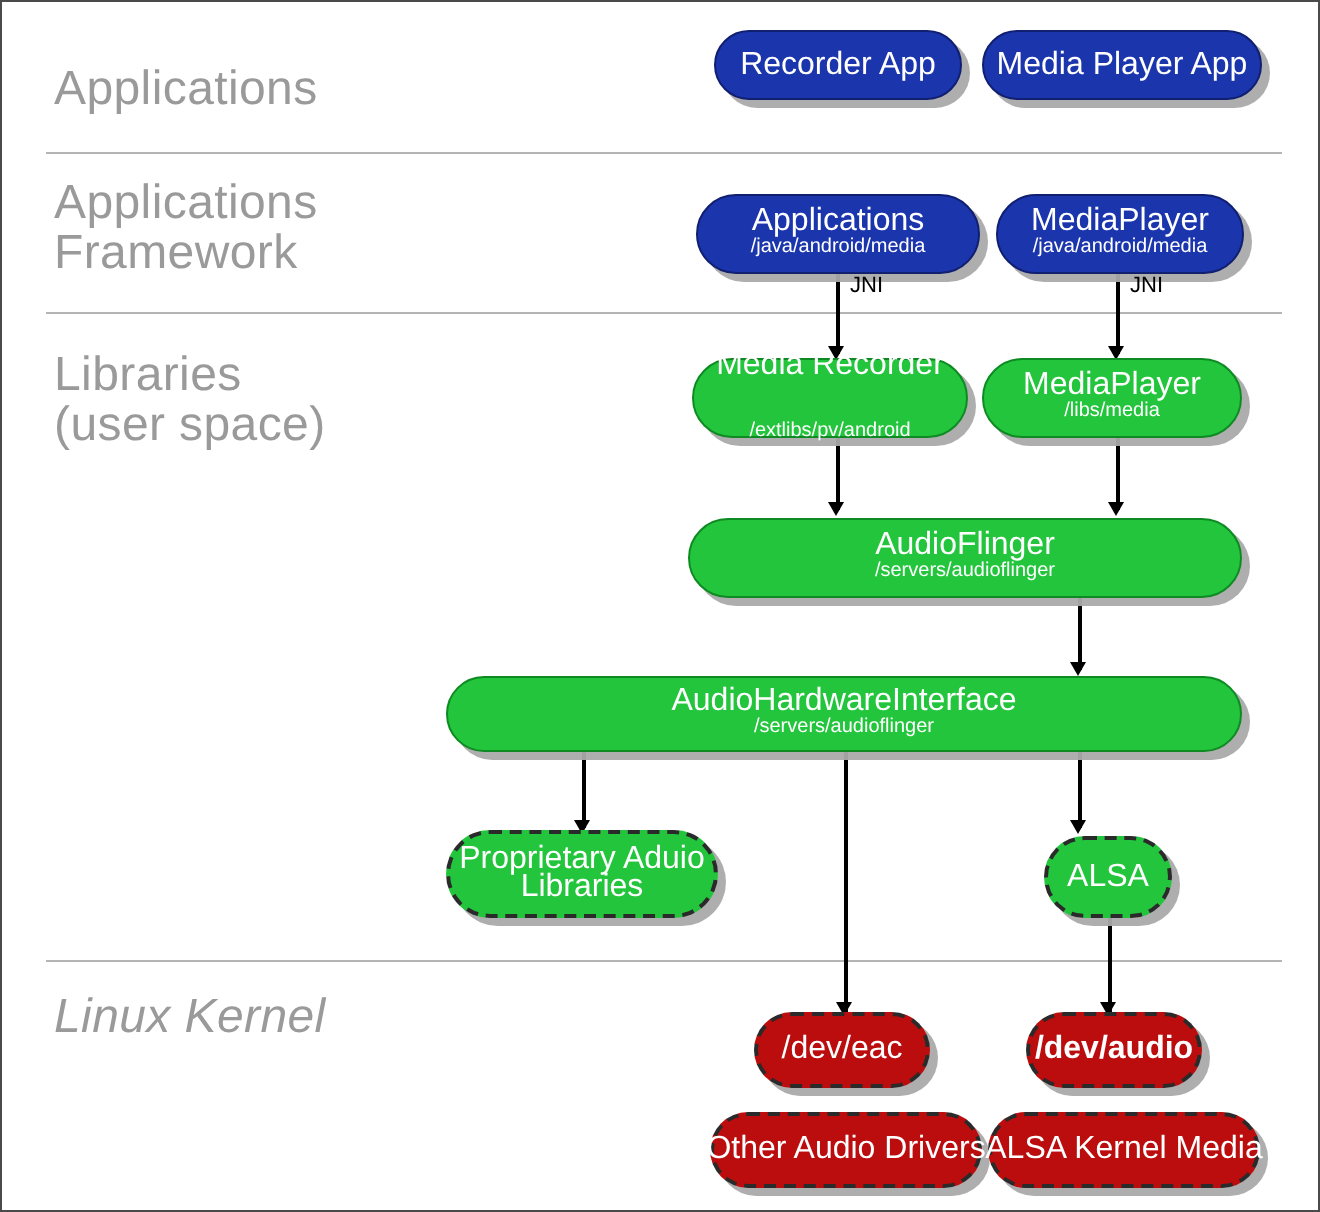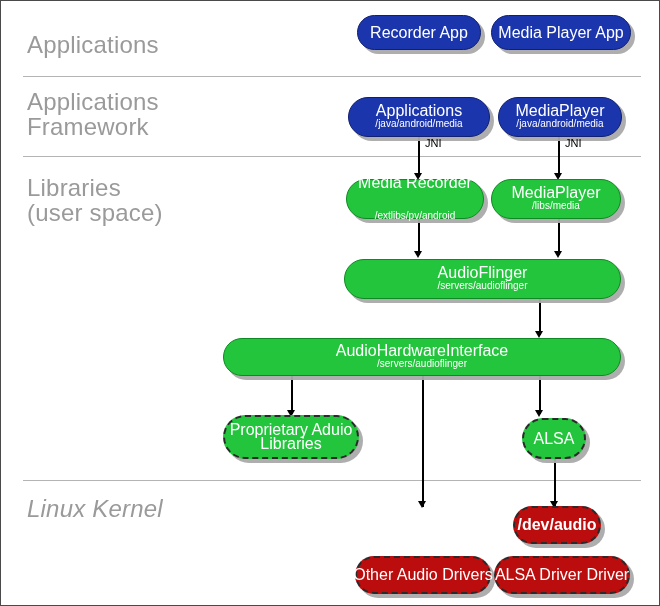--- a/index.html
+++ b/index.html
@@ -185,26 +185,29 @@
 
   <div class="node green dashed" style="left:222px; top:414px; width:136px; height:44px;">
     <span class="t1">Proprietary Aduio</span>
     <span class="t1">Libraries</span>
   </div>
 
   <div class="node green dashed" style="left:521px; top:417px; width:64px; height:41px;">
     <span class="t1">ALSA</span>
   </div>
 
+  <div class="node red dashed" style="left:376px; top:505px; width:88px; height:38px;">
+    <span class="t1">/dev/eac</span>
+  </div>
 
   <div class="node red dashed" style="left:512px; top:505px; width:88px; height:38px;font-weight:bold;">
     <span class="t1">/dev/audio</span>
   </div>
 
   <div class="node red dashed" style="left:354px; top:555px; width:136px; height:38px;align-items:center;">
     <span class="t1">Other Audio Drivers</span>
   </div>
 
   <div class="node red dashed" style="left:493px; top:555px; width:136px; height:38px;">
-    <span class="t1">ALSA Driver Driver</span>
+    <span class="t1">ALSA Kernel Media</span>
   </div>
 
 </div>
 
 </body></html>

